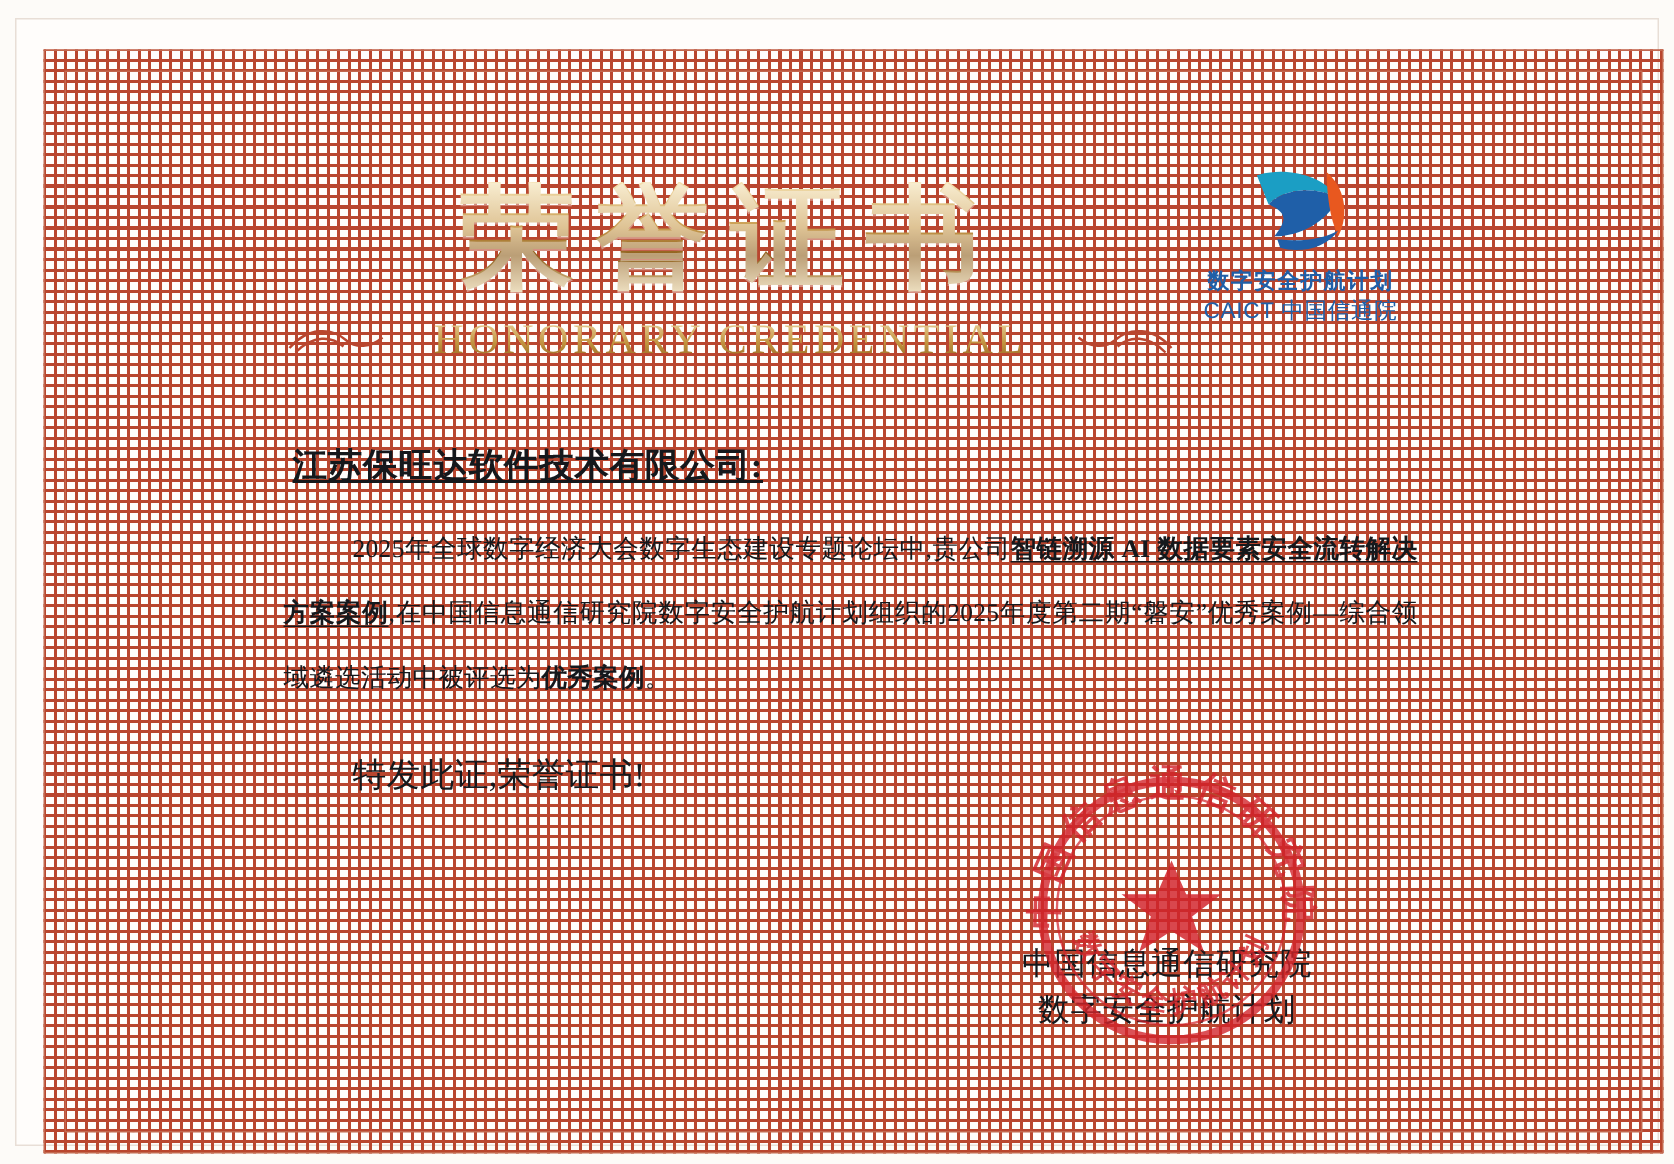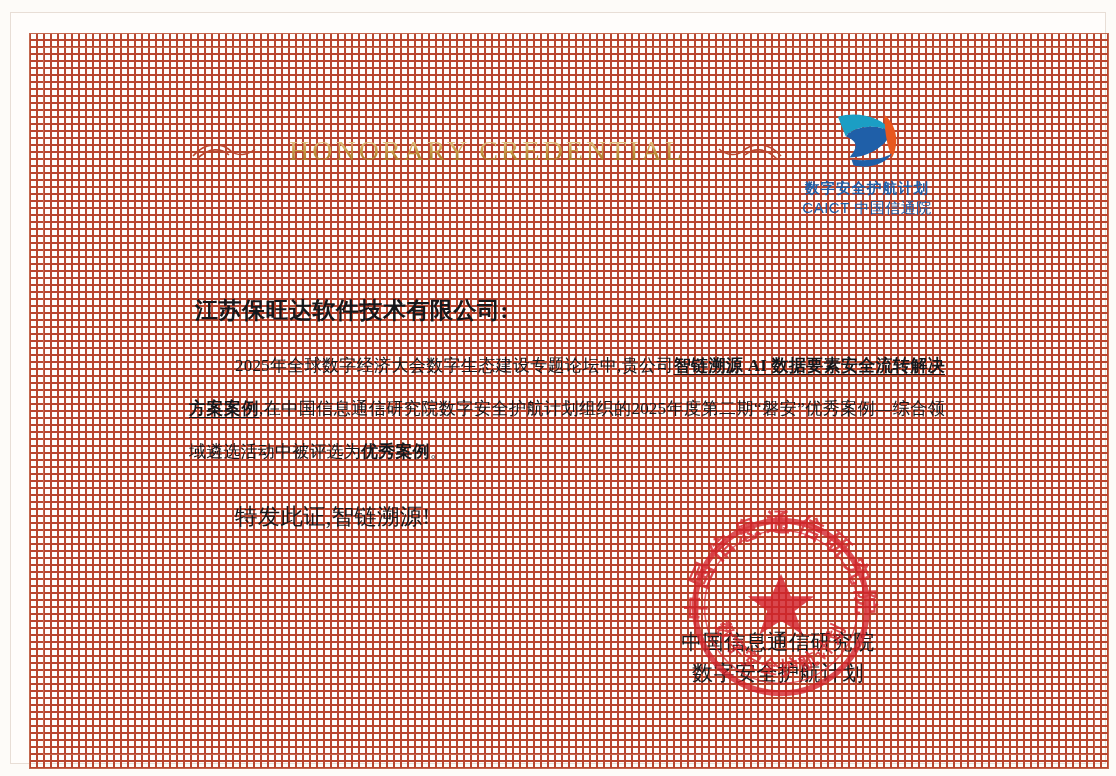--- a/index.html
+++ b/index.html
@@ -177,20 +177,21 @@
     left: 2px;
     top: 248px;
     width: 756px;
     color: #15181c;
   }
   .salutation {
     font-size: 23px;
     font-weight: 700;
     letter-spacing: .5px;
     margin: 0 0 18px 6px;
+    text-decoration: underline;
   }
   .para {
     font-size: 17px;
     line-height: 43px;
     text-align: justify;
     text-justify: inter-ideograph;
     margin: 0;
     letter-spacing: .2px;
   }
   .para .indent { display: inline-block; width: 46px; }
@@ -379,20 +380,21 @@
           <path d="M10 8 C 30 2, 56 8, 66 24 C 52 16, 30 16, 18 28 Z" fill="#1b9ec4"></path>
           <path d="M18 28 C 30 16, 52 16, 66 24 C 58 40, 40 50, 22 50 C 30 40, 32 34, 18 28 Z" fill="#1f5fa8"></path>
           <path d="M58 6 C 70 16, 74 34, 66 50 C 60 38, 58 20, 58 6 Z" fill="#e8581f"></path>
           <path d="M24 52 C 40 54, 56 52, 66 46 C 58 58, 40 62, 26 58 Z" fill="#1f5fa8"></path>
         </svg>
         <div class="logo-line1">数字安全护航计划</div>
         <div class="logo-line2">CAICT 中国信通院</div>
       </div>
 
       <div class="title-wrap">
+        <h1 class="title-cn">荣誉证书</h1>
         <div class="title-en-row">
           <svg class="flourish" viewBox="0 0 72 26">
             <g fill="none" stroke="#b9462f" stroke-width="1.6">
               <path d="M2 18 C 14 4, 30 4, 40 13 C 46 18, 56 18, 64 11"></path>
               <path d="M6 21 C 18 9, 30 10, 38 17"></path>
             </g>
           </svg>
           <div class="title-en">HONORARY CREDENTIAL</div>
           <svg class="flourish" viewBox="0 0 72 26">
             <g fill="none" stroke="#b9462f" stroke-width="1.6" transform="translate(72,0) scale(-1,1)">
@@ -402,21 +404,21 @@
           </svg>
         </div>
       </div>
 
       <div class="body-text">
         <div class="salutation">江苏保旺达软件技术有限公司:</div>
         <p class="para">
           <span class="indent"></span><span>2025年全球数字经济大会数字生态建设专题论坛中,贵公司</span><b class="u">智链溯源 AI 数据要素安全流转解决方案案例</b><span>,在中国信息通信研究院数字安全护航计划组织的2025年度第二期“磐安”优秀案例—综合领域遴选活动中被评选为</span><b>优秀案例</b><span>。</span>
         </p>
         <p class="para para-2">
-          <span class="indent"></span><span>特发此证,智链溯源!</span>
+          <span class="indent"></span><span>特发此证,荣誉证书!</span>
         </p>
       </div>
 
       <div class="sign-block">
         <div class="sign-line">中国信息通信研究院</div>
         <div class="sign-line">数字安全护航计划</div>
       </div>
 
       <svg class="seal" viewBox="0 0 200 200">
         <defs>

